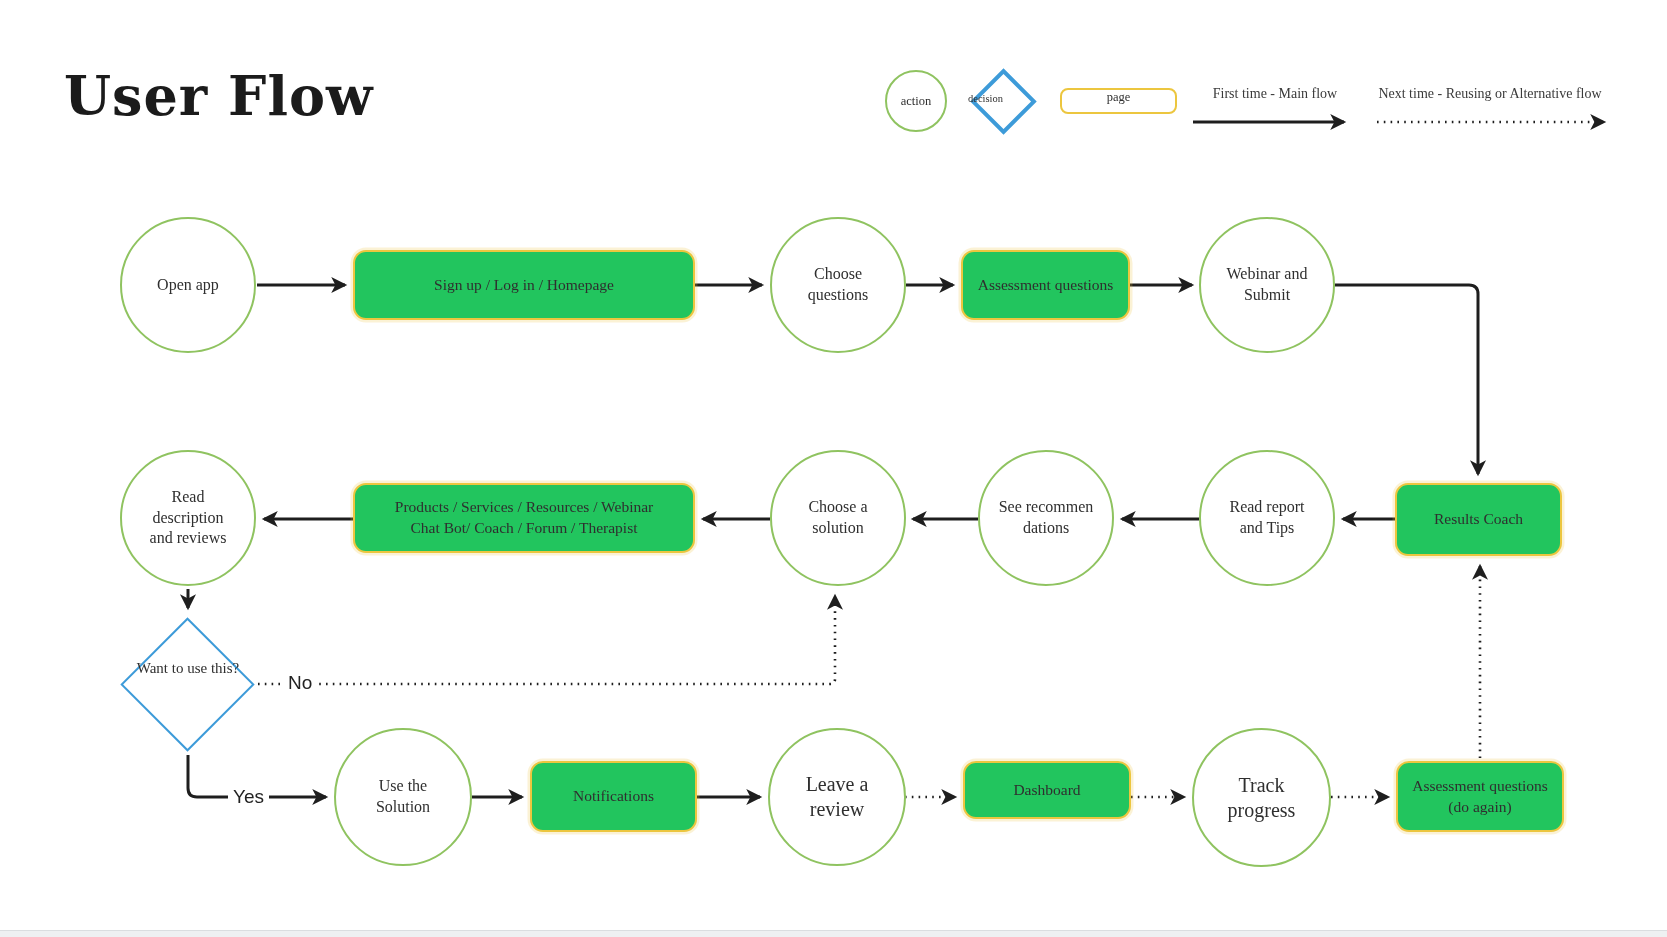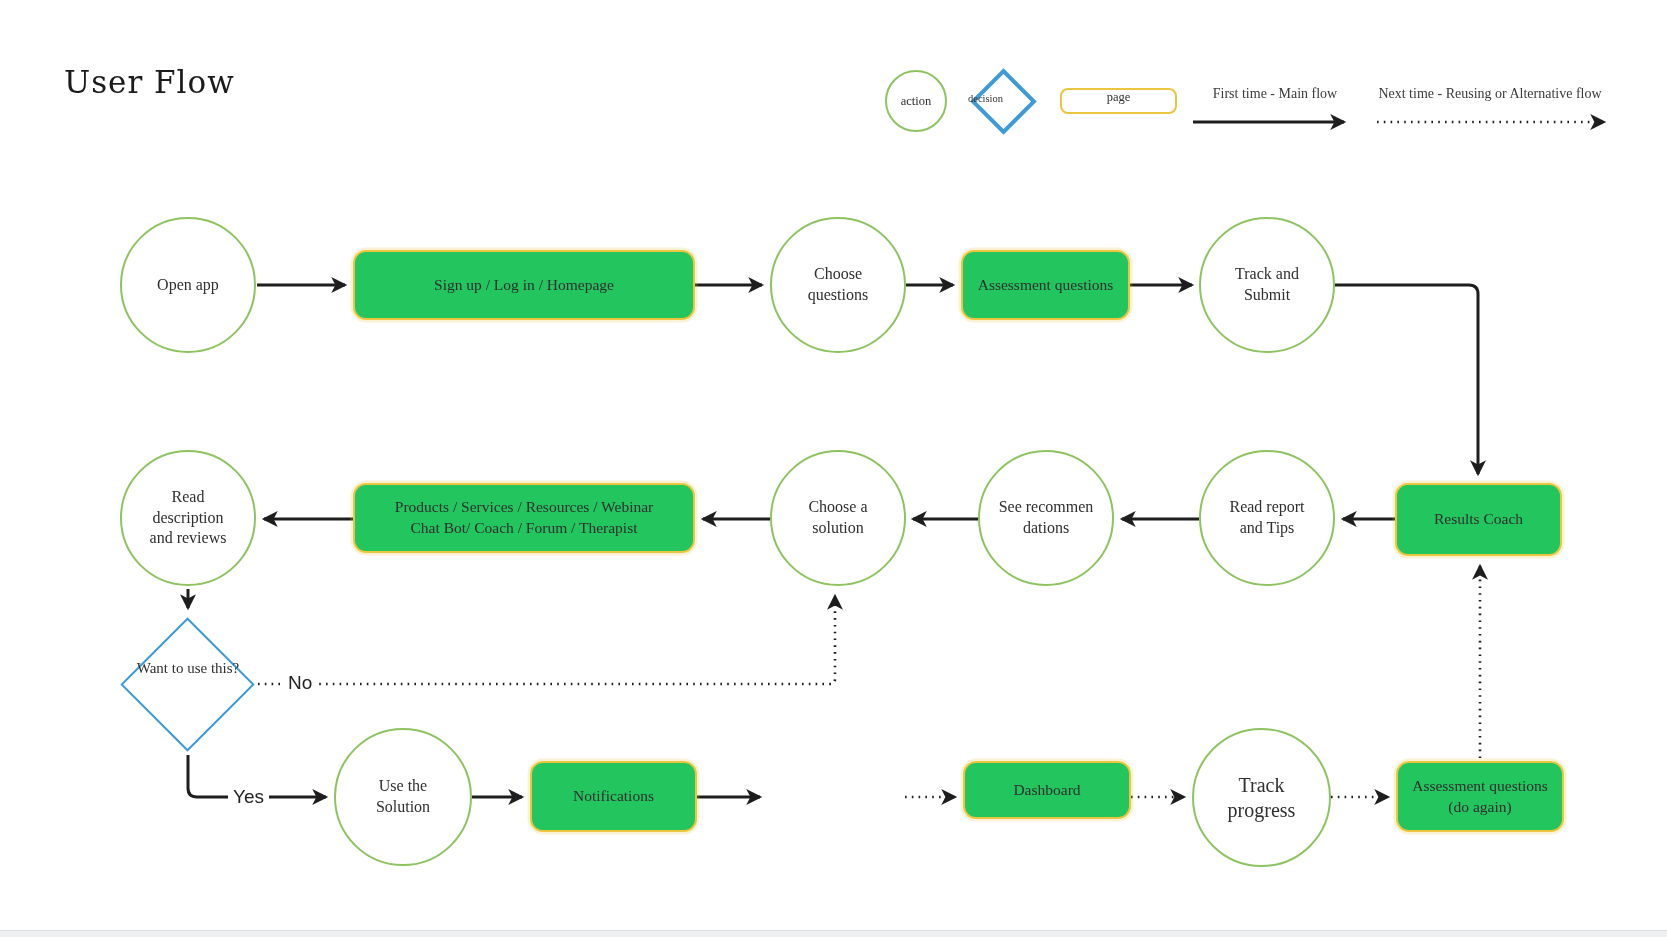--- a/index.html
+++ b/index.html
@@ -10,22 +10,22 @@
     --text:#2f2f2f;
   }
   *{box-sizing:border-box;margin:0;padding:0;}
   html,body{background:#ffffff;}
   body{font-family:"Liberation Serif", serif;color:var(--text);}
   .canvas{
     position:relative;width:1667px;height:937px;background:#ffffff;overflow:hidden;
   }
   .title{
     position:absolute;left:64px;top:64px;
-    font-family:"DejaVu Serif", serif;font-weight:normal;
-    font-size:31px;letter-spacing:1px;color:#1b1b1b;
+    font-family:"DejaVu Serif", serif;font-weight:bold;
+    font-size:54px;letter-spacing:1px;color:#1b1b1b;
   }
   
   .circle{
     position:absolute;width:136px;height:136px;border-radius:50%;
     border:2.5px solid var(--green);background:#fff;
     display:flex;align-items:center;justify-content:center;text-align:center;
     padding:0 17px;font-size:16px;line-height:1.3;color:var(--text);
   }
   .circle.big{font-size:20px;line-height:1.25;}
   .circle.break{word-break:break-all;}
@@ -143,21 +143,21 @@
   <div class="rect" style="left:353px;top:250px;width:342px">
     <span>Sign up / Log in / Homepage</span>
   </div>
   <div class="circle" style="left:770px;top:217px">
     <span>Choose questions</span>
   </div>
   <div class="rect" style="left:961px;top:250px;width:169px">
     <span>Assessment questions</span>
   </div>
   <div class="circle" style="left:1199px;top:217px">
-    <span>Track and Submit</span>
+    <span>Webinar and Submit</span>
   </div>
 
   <div class="rect" style="left:1395px;top:483px;width:167px;height:73px">
     <span>Results Coach</span>
   </div>
   <div class="circle" style="left:1199px;top:450px">
     <span>Read report and Tips</span>
   </div>
   <div class="circle break" style="left:978px;top:450px">
     <span>See recommendations</span>
@@ -179,20 +179,23 @@
   <div class="diamond-label">Want to use this?</div>
   <div class="edge-label" style="left:283px;top:672px">No</div>
   <div class="edge-label" style="left:228px;top:786px">Yes</div>
 
   <div class="circle" style="left:334px;top:728px;width:138px;height:138px">
     <span>Use the Solution</span>
   </div>
   <div class="rect" style="left:530px;top:761px;width:167px;height:71px">
     <span>Notifications</span>
   </div>
+  <div class="circle big" style="left:768px;top:728px;width:138px;height:138px">
+    <span>Leave a review</span>
+  </div>
   <div class="rect" style="left:963px;top:761px;width:168px;height:58px">
     <span>Dashboard</span>
   </div>
   <div class="circle big" style="left:1192px;top:728px;width:139px;height:139px">
     <span>Track progress</span>
   </div>
   <div class="rect" style="left:1396px;top:761px;width:168px;height:71px">
     <span>Assessment questions (do again)</span>
   </div>
 

